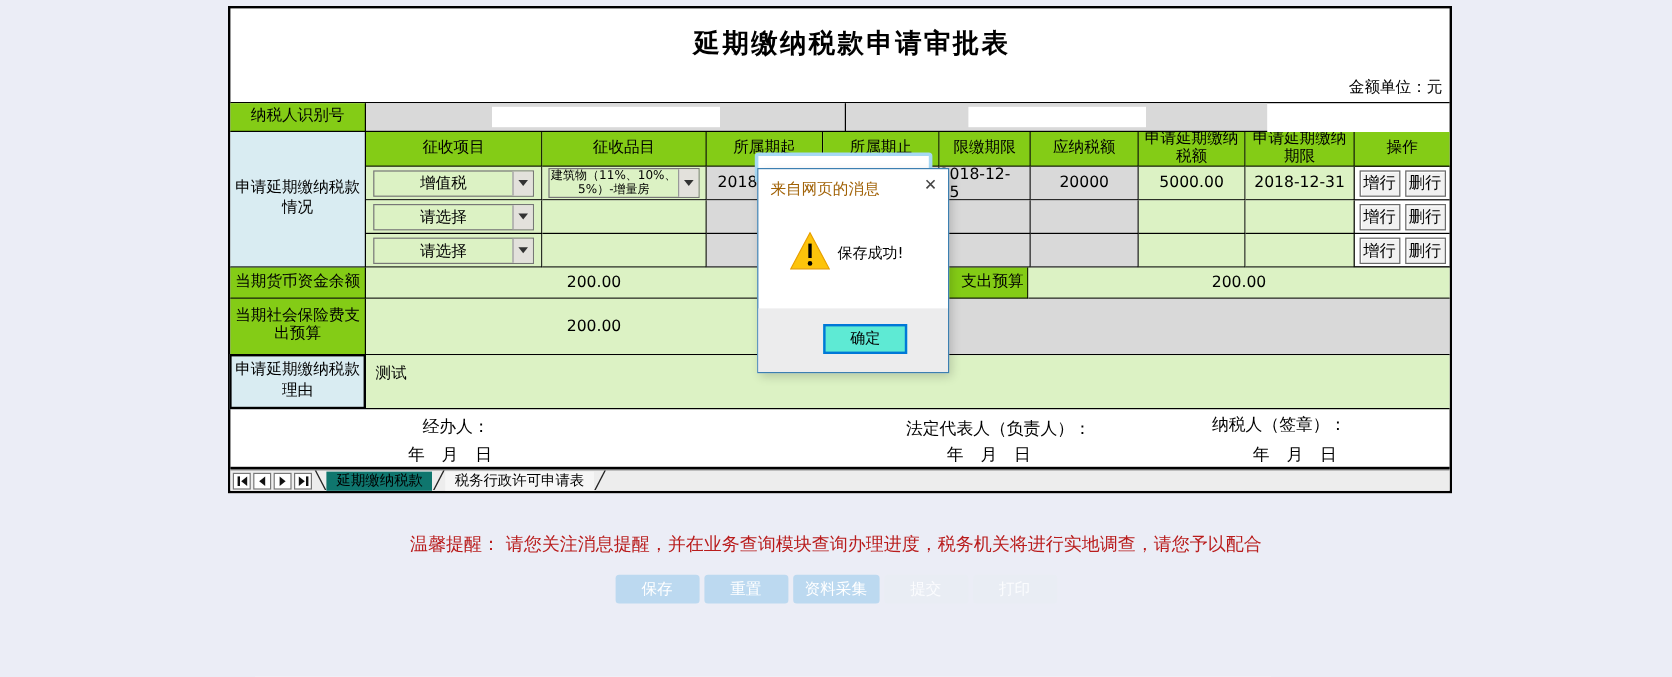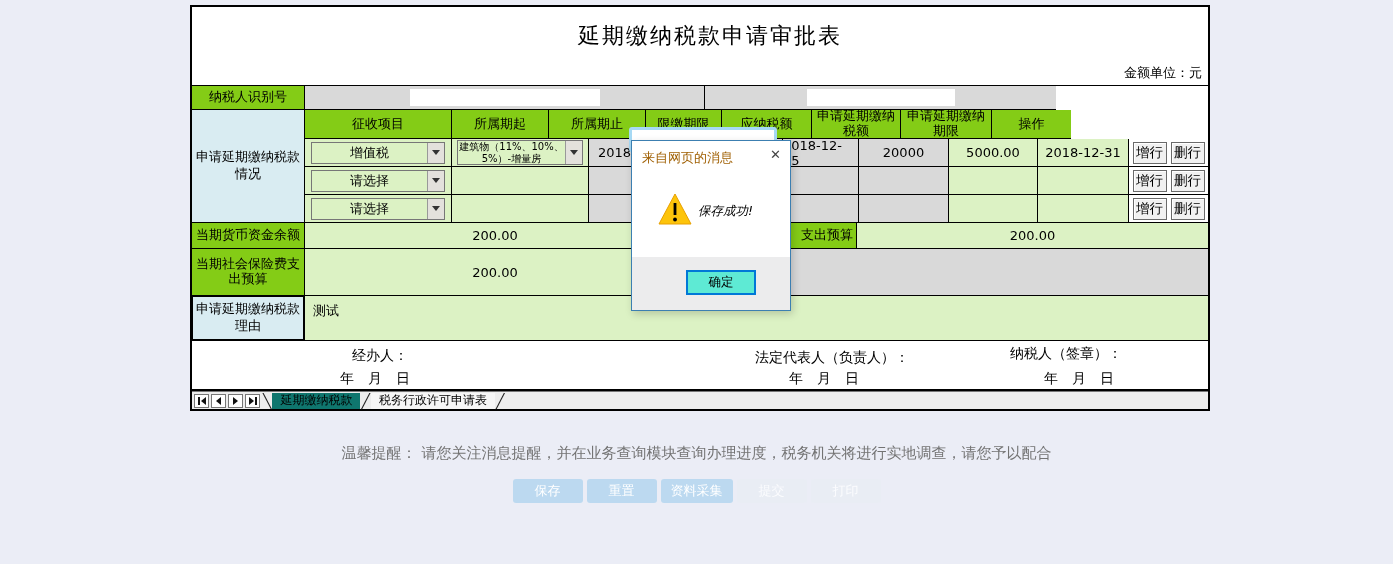--- a/index.html
+++ b/index.html
@@ -3,21 +3,21 @@
 <meta charset="utf-8">
 <style>
   * { box-sizing: border-box; margin: 0; padding: 0; }
   html,body { width:1393px; height:564px; }
   body { font-family:"DejaVu Sans","Liberation Sans",sans-serif; background:#ebedf6; overflow:hidden; position:relative; color:#000; }
 
   #form { position:absolute; left:190px; top:5px; width:1020px; background:#fff; border:2px solid #000; }
 
   
   .form-head { position:relative; height:78px; }
-  .form-title { text-align:center; padding-top:14px; font-size:22px; font-weight:normal; letter-spacing:2px;padding-left:20px; }
+  .form-title { text-align:center; padding-top:14px; font-size:22px; font-weight:bold; letter-spacing:2px;padding-left:20px; }
   .unit-note { position:absolute; right:6px; bottom:3px; font-size:13px; }
 
   
   .row { display:flex; }
   .cell { border-right:1px solid #000; border-bottom:1px solid #000; display:flex; align-items:center; justify-content:center; font-size:13px; overflow:hidden; }
   .cell:last-child { border-right:none; }
   .hcell { background:#84cc16; font-size:13px; text-align:center; line-height:1.15; }
   .green { background:#dcf2c4; }
   .gray  { background:#d9d9d9; }
 
@@ -60,25 +60,25 @@
   .sheet-tab.inactive { background:#f6f6f6; }
 
   
   .date-input { position:absolute; left:629px; top:127px; width:148px; height:25px; background:#fff; border:3px solid #a6d9f4; border-radius:3px; z-index:5; }
 
   
   .dialog { position:absolute; left:631px; top:140px; width:160px; height:171px; background:#fff; border:1px solid #3c7fb1; box-shadow:2px 3px 8px rgba(0,0,0,.18); z-index:10; }
   .dlg-title { position:absolute; left:10px; top:8px; font-size:13px; color:#a16207; }
   .dlg-close { position:absolute; right:9px; top:6px; font-size:13px; color:#444; cursor:pointer; }
   .dlg-icon { position:absolute; left:26px; top:52px; }
-  .dlg-msg { position:absolute; left:66px; top:62px; font-size:12.5px;font-style:italic; }
+  .dlg-msg { position:absolute; left:66px; top:62px; font-size:12.5px; }
   .dlg-footer { position:absolute; left:0; bottom:0; width:100%; height:53px; background:#ececed; }
   .dlg-ok { position:absolute; left:54px; top:13px; width:70px; height:25px; background:#5eead4; border:2px solid #0078d7; font-size:12.5px; font-family:inherit; cursor:pointer; }
 
-  .notice { position:absolute; left:0; top:444px; width:100%; text-align:center; font-size:15px; color:#737373; }
+  .notice { position:absolute; left:0; top:444px; width:100%; text-align:center; font-size:15px; color:#b91c1c; }
   .actions { position:absolute; left:0; top:479px; width:100%; display:flex; justify-content:center; gap:4px; }
   .act-btn { min-width:70px; height:24px; border:none; border-radius:3px; font-size:13px; font-family:inherit; color:#fff; padding:0 10px; }
   .act-btn.primary { background:#bcd9f0; cursor:pointer; }
   .act-btn.disabled { background:#e9edf4; color:#fbfcfe; }
 </style>
 </head>
 <body>
 
 <div id="form">
 
@@ -95,20 +95,21 @@
     <div class="cell gray" style="width:351px">
         <div class="redact" style="width:148px"></div>
       </div>
   </div>
 
   <div class="main">
     <div class="left-cell">申请延期缴纳税款情况</div>
     <div class="main-rows">
       <div class="row hrow">
         <div class="cell hcell c0">征收项目</div>
+        <div class="cell hcell c1">征收品目</div>
         <div class="cell hcell c2">所属期起</div>
         <div class="cell hcell c3">所属期止</div>
         <div class="cell hcell c4">限缴期限</div>
         <div class="cell hcell c5">应纳税额</div>
         <div class="cell hcell c6">申请延期缴纳税额</div>
         <div class="cell hcell c7">申请延期缴纳期限</div>
         <div class="cell hcell c8">操作</div>
       </div>
 
       <div class="row drow">

